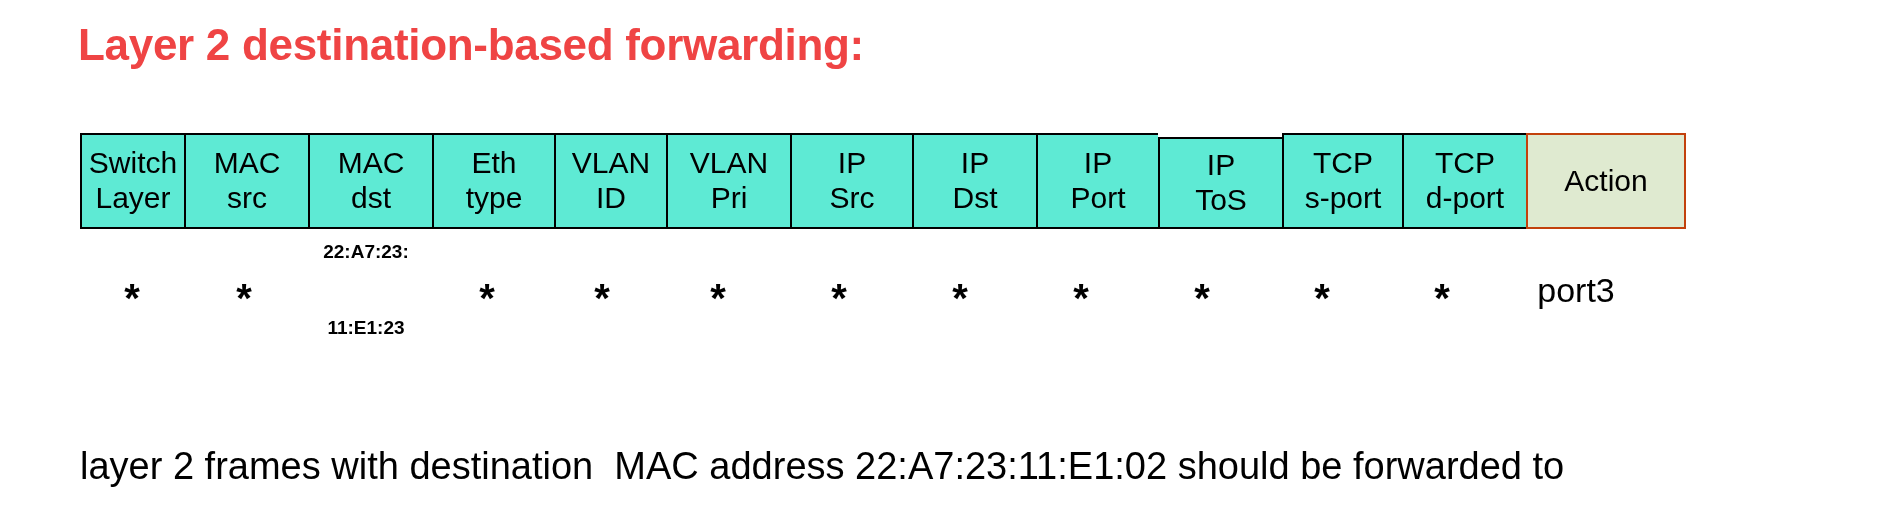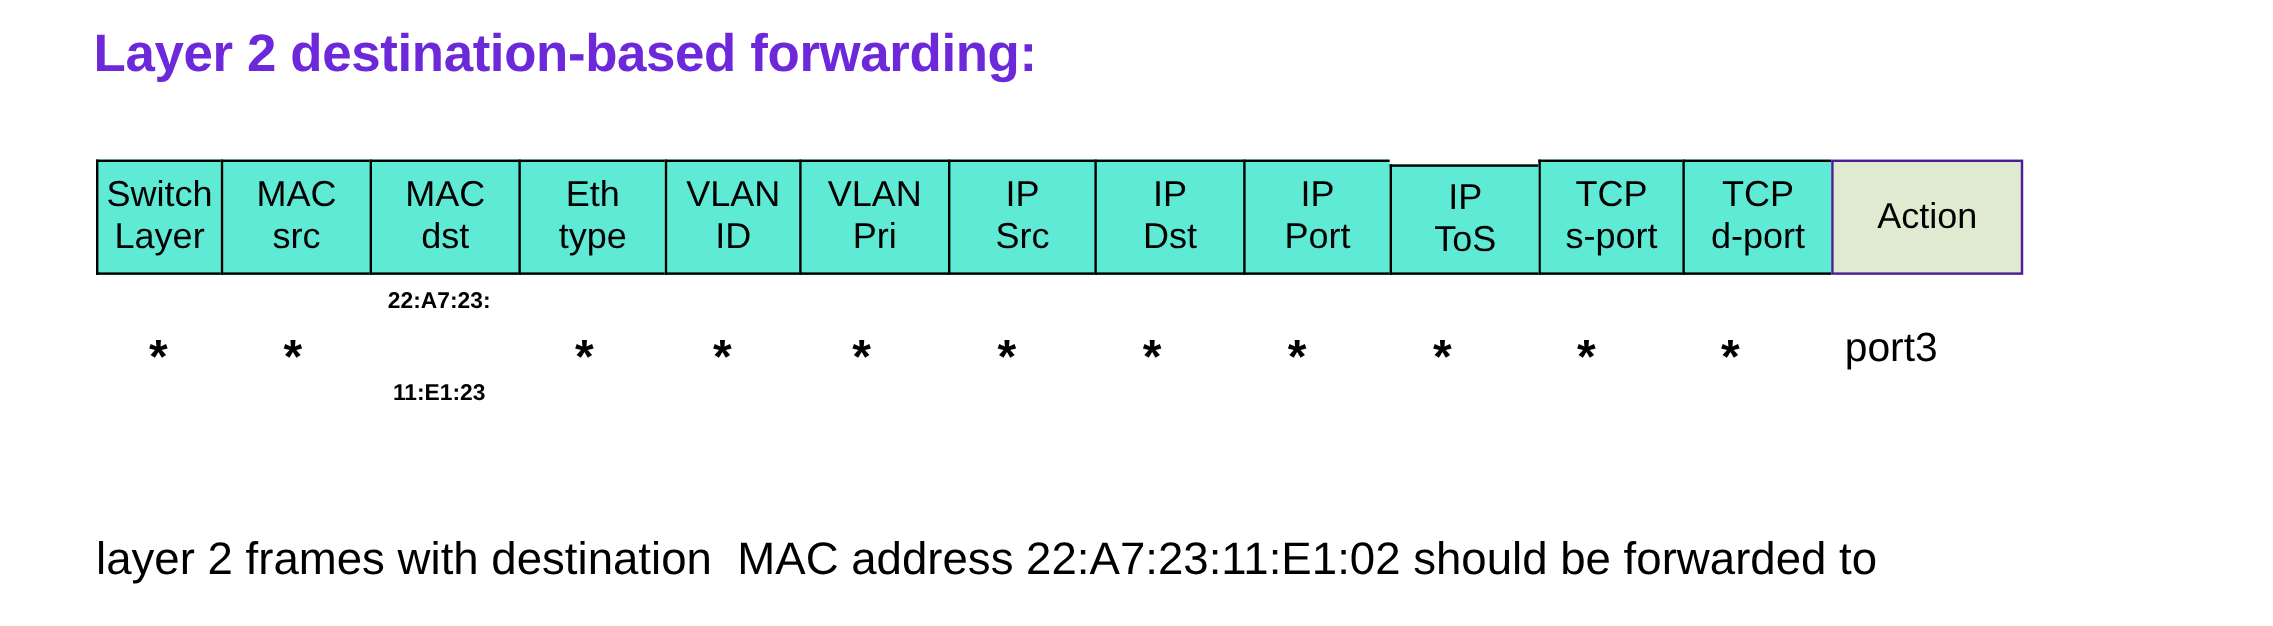--- a/index.html
+++ b/index.html
@@ -21,21 +21,21 @@
     background: #ffffff;
   }
 
   
   #slide-title {
     position: absolute;
     left: 78px;
     top: 20px;
     font-size: 44px;
     font-weight: 700;
-    color: #6d28d9;
+    color: #ef4444;
     letter-spacing: -0.3px;
     white-space: nowrap;
   }
 
   
   #flow-table {
     position: absolute;
     left: 80px;
     top: 133px;
     display: flex;
@@ -68,21 +68,21 @@
   
   .match-cell.offset-down {
     position: relative;
     top: 4px;
     height: 92px;
   }
 
   .action-cell {
     box-sizing: border-box;
     background: #dfead0;
-    border: 2px solid #4c1d95;
+    border: 2px solid #c2410c;
     height: 96px;
     width: 160px;
     display: flex;
     align-items: center;
     justify-content: center;
     font-size: 30px;
     color: #000000;
   }
 
   

